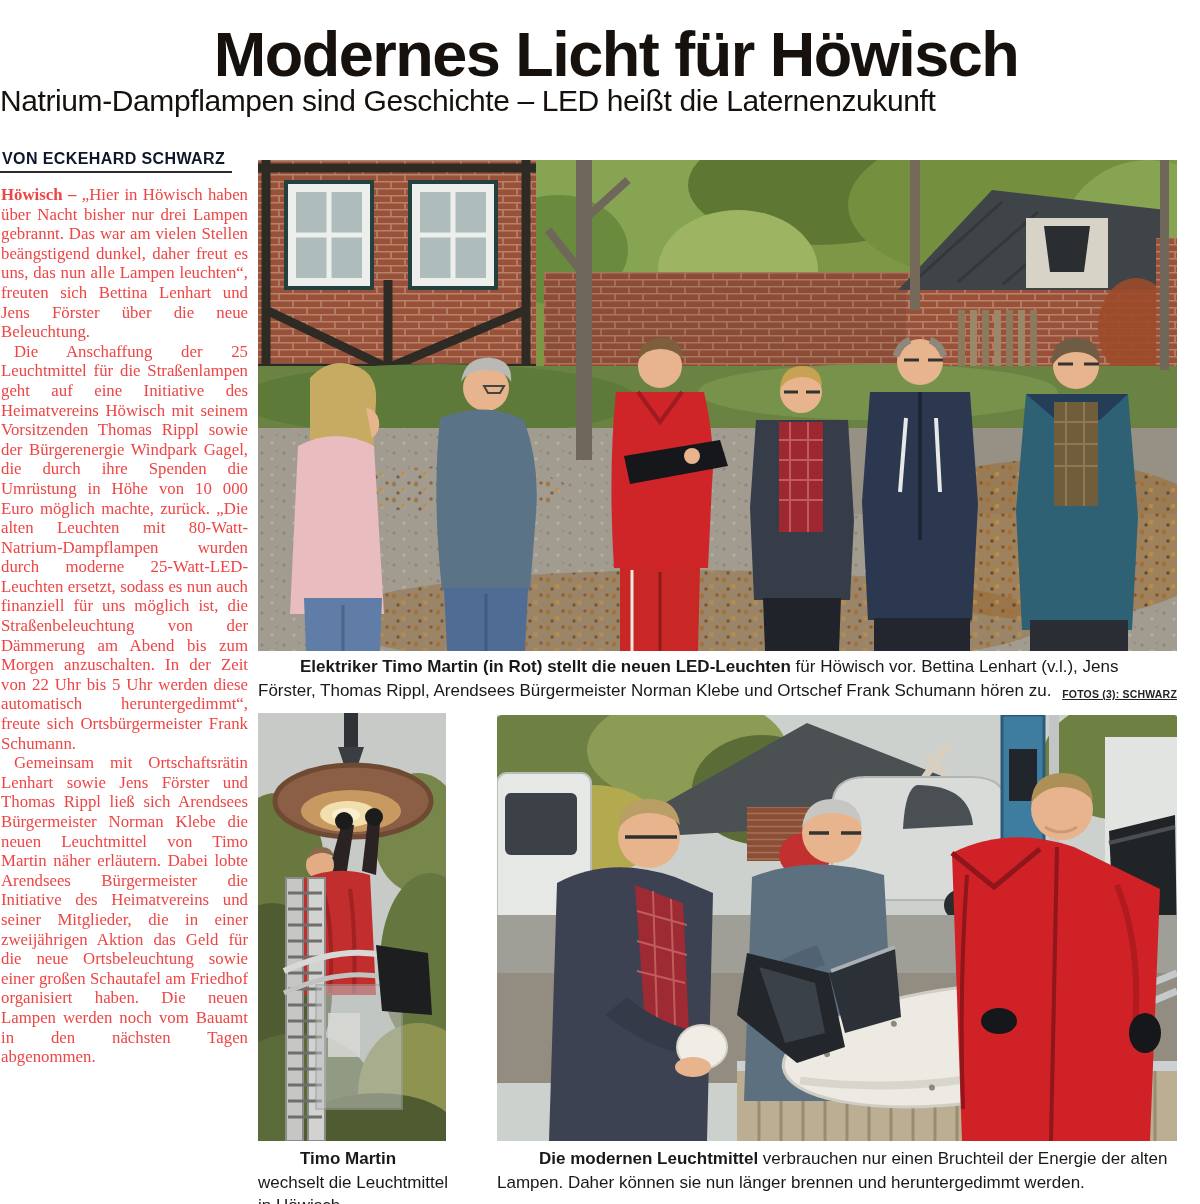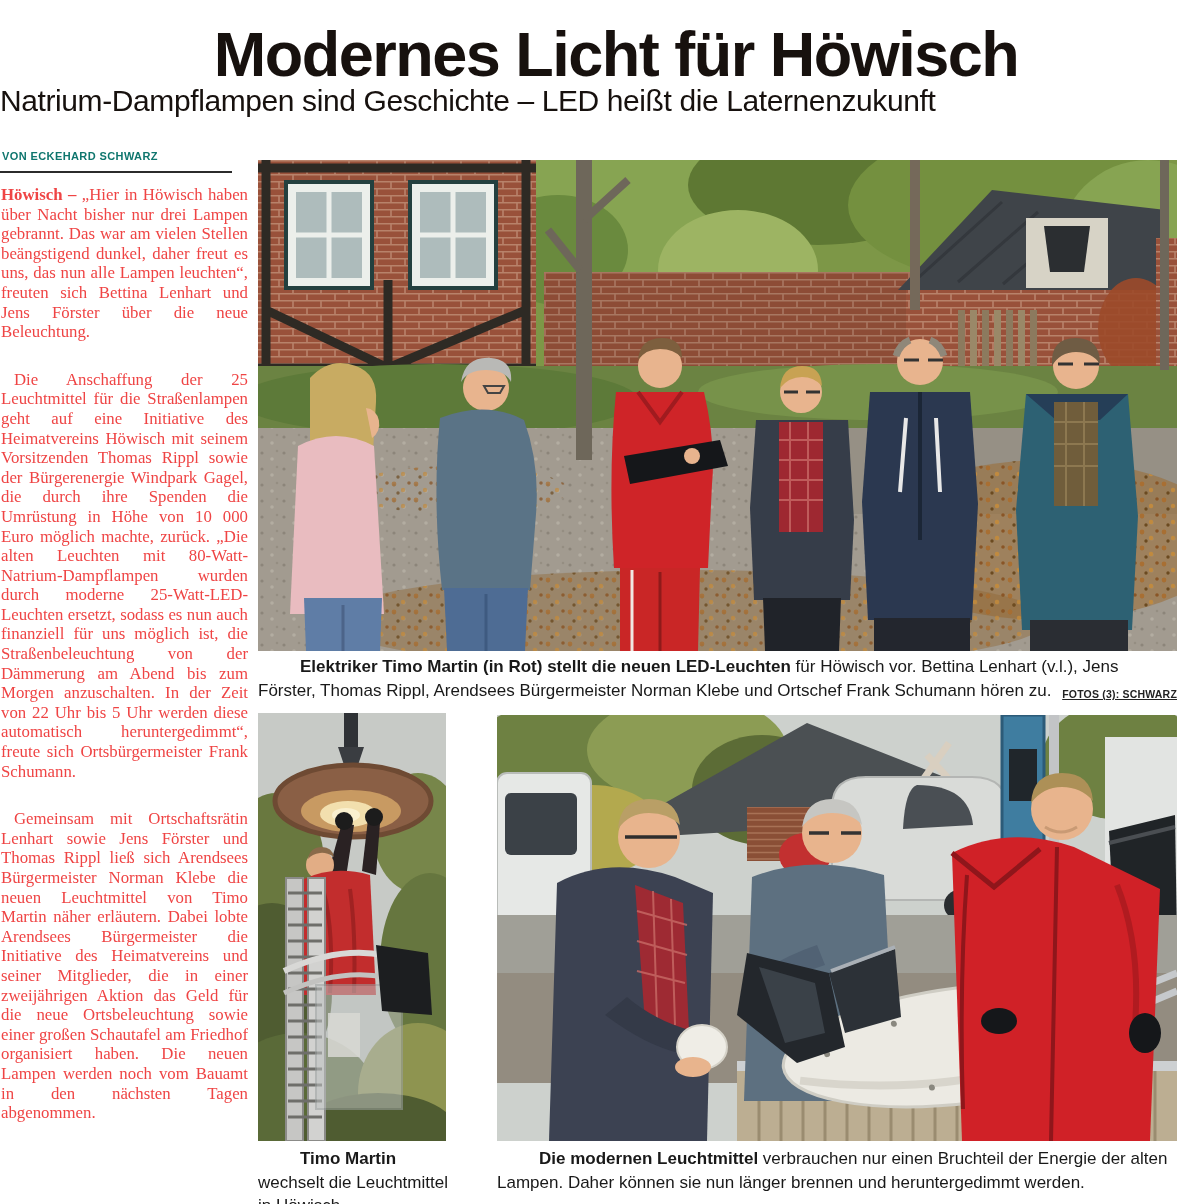--- a/index.html
+++ b/index.html
@@ -2,29 +2,29 @@
 <html lang="de"><head>
 <meta charset="utf-8">
 <style>
   html,body{margin:0;padding:0;background:#ffffff;}
   .page{position:relative;width:1200px;height:1204px;background:#fff;
         font-family:"Liberation Sans",sans-serif;color:#1a1a1a;overflow:hidden;}
   .headline{position:absolute;top:2px;left:0;width:100%;text-align:center;
         font-size:63px;font-weight:bold;letter-spacing:-1.5px;color:#17110e;margin:16px;}
   .subheadline{position:absolute;top:84px;left:0;width:100%;text-align:left;
         font-size:30px;font-weight:normal;letter-spacing:-0.4px;color:#17110e;margin:0;}
-  .byline{position:absolute;left:2px;top:150px;font-size:11px;font-weight:bold;
-        letter-spacing:0.4px;color:#0f766e;}
+  .byline{position:absolute;left:2px;top:150px;font-size:16px;font-weight:bold;
+        letter-spacing:0.4px;color:#0f172a;}
   .byline-rule{position:absolute;left:0;top:171px;width:232px;height:0;
         border-top:2px solid #2b2b2b;}
   .body-col{position:absolute;left:1px;top:185px;width:247px;height:1020px;
         font-family:"Liberation Serif",serif;font-size:16.8px;line-height:19.6px;
         text-align:justify;color:#ef4444;overflow:hidden;}
   .body-col p{margin:0;}
-  .body-col p.ind{text-indent:13px;margin-top:28px;}
+  .body-col p.ind{text-indent:13px;}
   figure{position:absolute;margin:0;padding:0;}
   figure svg{display:block;}
   .cap{position:absolute;font-size:17px;line-height:23.5px;color:#191919;}
   .cap b{font-weight:bold;margin-left:42px;}
   .credit{position:absolute;right:0;top:28px;font-size:10.5px;font-weight:bold;
         letter-spacing:0.2px;color:#222;text-decoration:underline;}
 </style>
 </head>
 <body>
 

